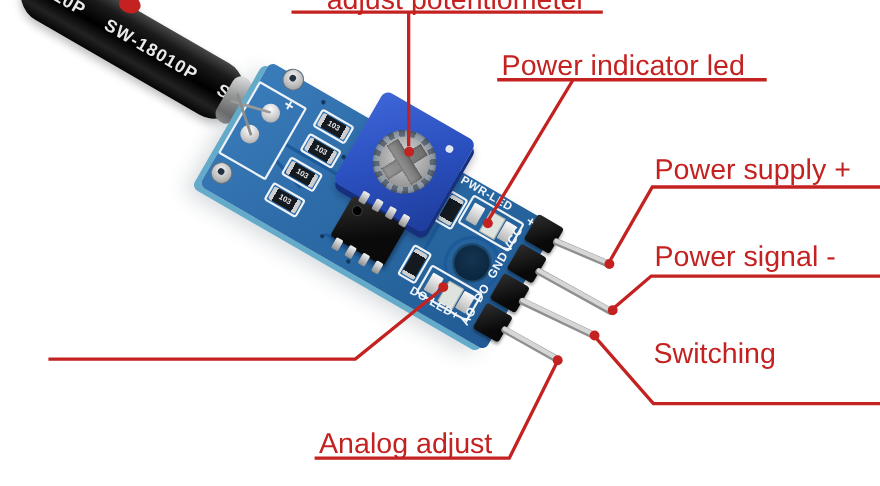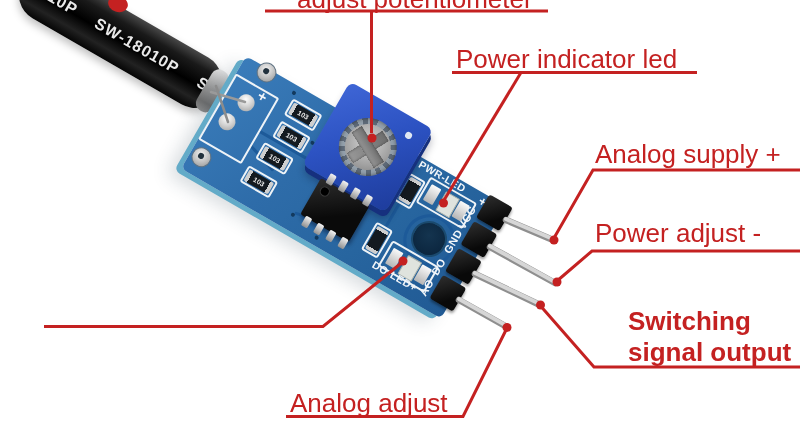--- a/index.html
+++ b/index.html
@@ -4,21 +4,21 @@
 <style>
   html,body{margin:0;padding:0;background:#fff;}
   .stage{position:relative;width:800px;height:442px;overflow:hidden;background:#fff;
          font-family:"Liberation Sans",sans-serif;}
   
   .label{position:absolute;font-size:26px;color:var(--accent,#c42121);white-space:nowrap;z-index:6;}
   .lbl-adjust{left:297px;top:-16px;}
   .lbl-pwrled{left:456px;top:44px;}
   .lbl-psplus{left:595px;top:139px;}
   .lbl-psminus{left:595px;top:218px;}
-  .lbl-swsig{left:628px;top:306px;line-height:31px;font-weight:bold;}
+  .lbl-swsig{left:594px;top:306px;line-height:31px;}
   .lbl-analog{left:290px;top:388px;}
   .lbl-swind{left:50px;top:291px;}
   
   .sensor{position:absolute;left:36px;top:-42px;width:226px;height:54px;z-index:1;
           transform:rotate(30deg);transform-origin:0 0;border-radius:27px;
           background:linear-gradient(180deg,#484848 0%,#1a1a1a 22%,#000 55%,#222 80%,#050505 100%);
           box-shadow:2px 4px 8px rgba(0,0,0,.25);}
   .sensor-text{position:absolute;top:17px;color:#e9e9e9;font-weight:bold;font-size:16px;
                letter-spacing:1px;text-shadow:0 1px 1px #000;}
   .st1{left:30px;} .st2{left:84px;} .st3{left:202px;}
@@ -212,20 +212,19 @@
       <circle cx="403" cy="261" r="4.5"></circle>
       <circle cx="554" cy="240" r="4.5"></circle>
       <circle cx="557" cy="282" r="4.5"></circle>
       <circle cx="540.5" cy="305" r="4.5"></circle>
       <circle cx="507" cy="327.5" r="4.5"></circle>
     </g>
   </svg>
 
   <div class="label lbl-adjust">adjust potentiometer</div>
   <div class="label lbl-pwrled">Power indicator led</div>
-  <div class="label lbl-psplus">Analog supply +</div>
-  <div class="label lbl-psminus">Power adjust -</div>
+  <div class="label lbl-psplus">Power supply +</div>
+  <div class="label lbl-psminus">Power signal -</div>
   <div class="label lbl-swsig">
     <div>Switching</div>
-    <div>signal output</div>
   </div>
   <div class="label lbl-analog">Analog adjust</div>
 </div>
 
 </body></html>

